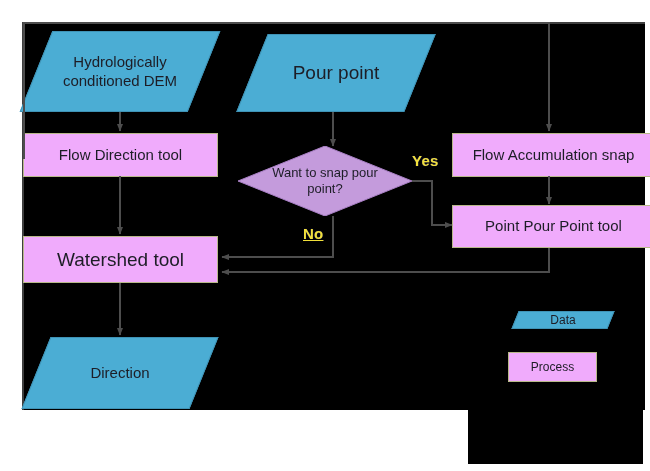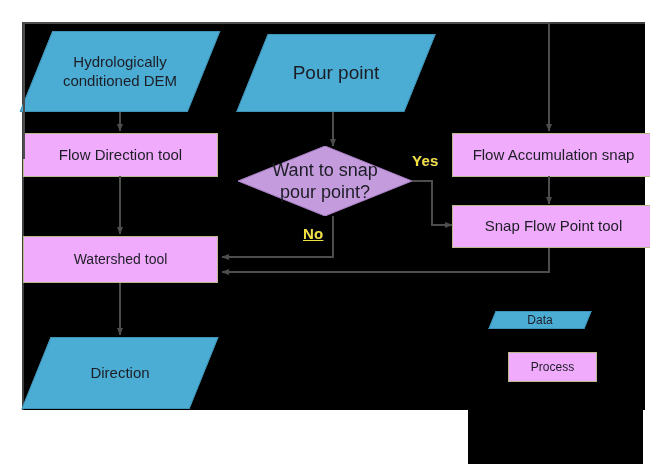--- a/index.html
+++ b/index.html
@@ -92,40 +92,40 @@
   </div>
 
   <div class="node proc" style="left:452px;top:133px;width:203px;height:44px;font-size:15px;">
     <span>Flow Accumulation snap</span>
   </div>
 
   <div class="dia" style="left:238px;top:146px;width:174px;height:70px;">
     <svg width="174" height="70" viewBox="0 0 174 70" xmlns="http://www.w3.org/2000/svg">
       <polygon points="87,0 174,35 87,70 0,35" fill="#c49bdc" stroke="#a87fc4" stroke-width="1"></polygon>
     </svg>
-    <div class="lbl" style="font-size:18px;padding:0 16px;box-sizing:border-box;">Want to snap pour point?</div>
+    <div class="lbl" style="font-size:13px;padding:0 16px;box-sizing:border-box;">Want to snap pour point?</div>
   </div>
 
   <div class="node proc" style="left:452px;top:205px;width:203px;height:43px;font-size:15px;">
-    <span>Snap Flow Point tool</span>
+    <span>Point Pour Point tool</span>
   </div>
 
-  <div class="node proc" style="left:23px;top:236px;width:195px;height:47px;font-size:14px;">
+  <div class="node proc" style="left:23px;top:236px;width:195px;height:47px;font-size:19px;">
     <span>Watershed tool</span>
   </div>
 
   <div class="data-shape" style="left:36px;top:337px;width:168px;height:72px;">
     <div class="skew"></div>
     <div class="lbl" style="font-size:15px;">Direction</div>
   </div>
 
   <div class="elabel" style="left:412px;top:152px;">Yes</div>
   <div class="elabel" style="left:303px;top:225px;text-decoration:underline;">No</div>
 
-  <div class="data-shape" style="left:492px;top:311px;width:96px;height:18px;">
+  <div class="data-shape" style="left:515px;top:311px;width:96px;height:18px;">
     <div class="skew"></div>
     <div class="lbl lg-text">Data</div>
   </div>
 
   <div class="node proc lg-text" style="left:508px;top:352px;width:89px;height:30px;">
     <span>Process</span>
   </div>
 
 
 </div>

